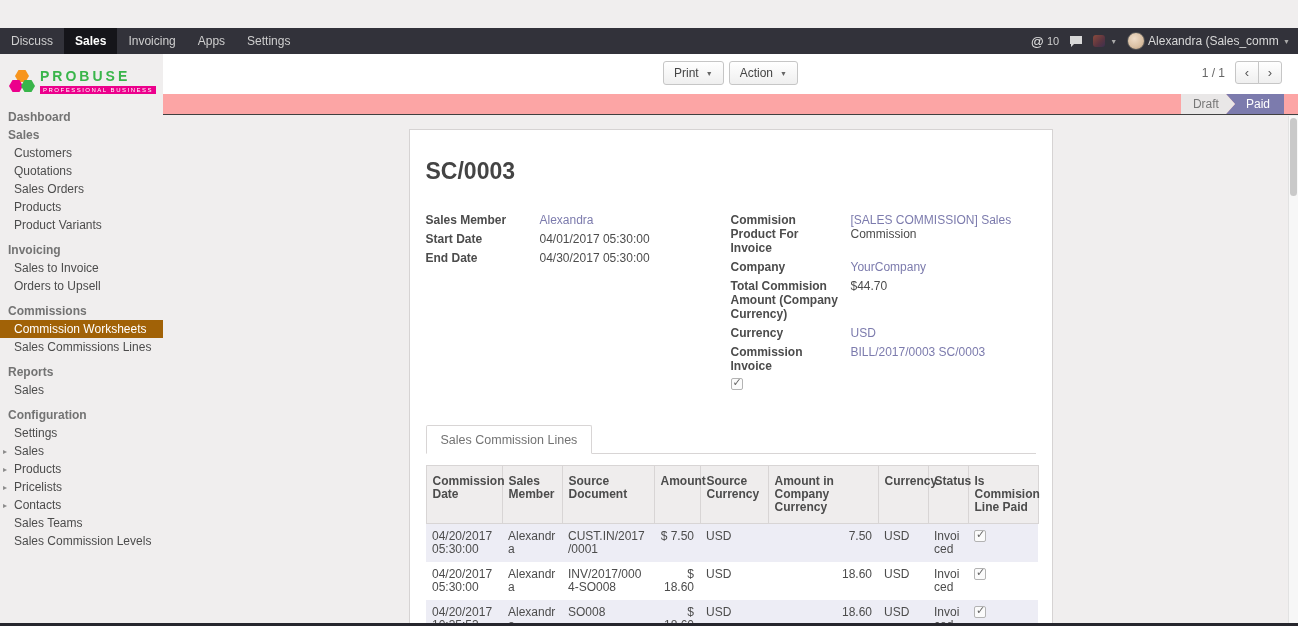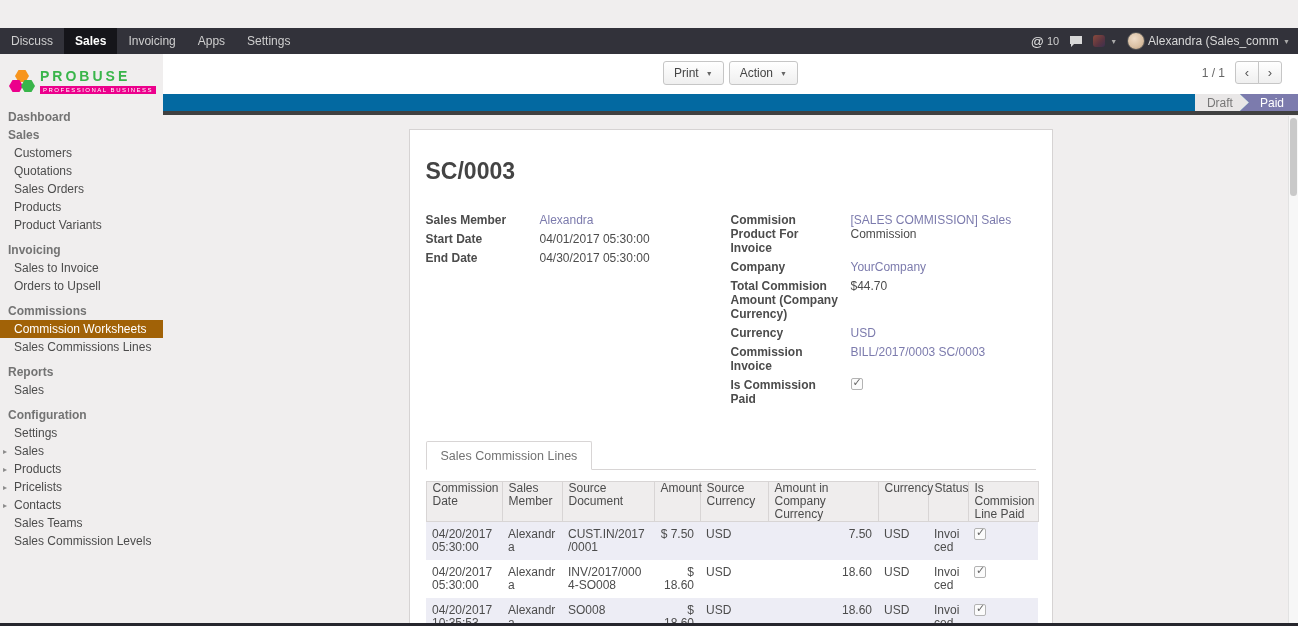--- a/index.html
+++ b/index.html
@@ -49,21 +49,21 @@
   .breadcrumb-current { color: #4c4c4c; margin-left: 4px; }
   .cp-buttons { display: flex; justify-content: center; gap: 5px; position: relative; height: 24px; }
   .btn { background: linear-gradient(#ffffff,#efefef); border: 1px solid #c6c6c6; border-radius: 3px; padding: 3px 10px; font-size: 12px; color: #444; cursor: pointer; display: flex; align-items: center; gap: 5px; }
   .btn .caret-down { color: #666; }
   .pager { position: absolute; right: 0; top: 0; display: flex; align-items: center; gap: 10px; font-size: 12px; color: #666; }
   .pager-buttons { display: flex; }
   .pager-btn { border: 1px solid #c6c6c6; background: linear-gradient(#ffffff,#efefef); width: 24px; height: 23px; display: flex; align-items: center; justify-content: center; font-size: 13px; color: #555; cursor: pointer; }
   .pager-btn.prev { border-radius: 3px 0 0 3px; }
   .pager-btn.next { border-radius: 0 3px 3px 0; margin-left: -1px; }
 
-  .statusbar { height: 21px; background: #0369a1; border-bottom: 4px solid #404040; display: flex; justify-content: flex-end; align-items: stretch; padding-right: 0; }
+  .statusbar { height: 21px; background: #fca5a5; border-bottom: 1px solid #404040; display: flex; justify-content: flex-end; align-items: stretch; padding-right: 14px; }
   .stage { display: flex; align-items: center; font-size: 12px; position: relative; }
   .stage-draft { background: #e9e7e7; color: #777; padding: 0 16px 0 12px; clip-path: polygon(0 0, calc(100% - 9px) 0, 100% 50%, calc(100% - 9px) 100%, 0 100%); margin-right: -9px; z-index: 2; }
   .stage-paid { background: #7c7bad; color: #fff; padding: 0 14px 0 20px; clip-path: polygon(0 0, 100% 0, 100% 100%, 0 100%, 9px 50%); z-index: 1; }
 
   .content { flex: 1; overflow: hidden; padding-top: 14px; }
   .sheet { width: 644px; min-height: 488px; margin: 0 auto; background: #fff; border: 1px solid #d6d3d3; padding: 22px 16px 30px; }
   .sheet-title { font-size: 23px; font-weight: bold; color: #444; margin: 6px 0 28px; }
 
   .oe-groups { display: flex; }
   .oe-group { width: 50%; font-size: 12px; padding-right: 10px; }
@@ -75,21 +75,21 @@
   .value-rest { display: block; color: #4c4c4c; }
 
   .checkbox { display: inline-block; width: 12px; height: 12px; border: 1px solid #b3b3b3; background: #fbfbfb; border-radius: 2px; position: relative; flex-shrink: 0; }
   .checkbox.checked::after { content: "\2713"; position: absolute; top: -3px; left: 1px; font-size: 11px; color: #666; }
 
   .notebook { margin-top: 30px; }
   .tabs { display: flex; border-bottom: 1px solid #d8d5d5; }
   .tab { background: #fff; border: 1px solid #d8d5d5; border-bottom: 1px solid #fff; margin-bottom: -1px; padding: 7px 14px 6px; font-size: 12.5px; color: #737373; cursor: pointer; border-radius: 2px 2px 0 0; }
 
   .lines-table { width: 100%; table-layout: fixed; border-collapse: collapse; margin-top: 11px; font-size: 12px; color: #4c4c4c; }
-  .lines-table th { background: #efeded; border: 1px solid #d8d5d5; font-weight: normal; text-align: left; padding: 0 6px; vertical-align: top; line-height: 13px; }
+  .lines-table th { background: #efeded; border: 1px solid #d8d5d5; font-weight: bold; text-align: left; padding: 9px 6px; vertical-align: top; line-height: 13px; }
   .lines-table td { padding: 6px 6px; vertical-align: top; line-height: 13px; word-wrap: break-word; }
   .lines-table tbody tr.odd { background: #ededf5; }
   .num { text-align: right; }
 
   
   .scrollbar { position: absolute; top: 62px; bottom: 0; right: 0; width: 10px; background: #f7f7f7; border-left: 1px solid #e2e2e2; z-index: 30; }
   .scrollbar-thumb { position: absolute; top: 2px; left: 1px; width: 7px; height: 78px; background: #c9c9c9; border-radius: 4px; cursor: pointer; }
 
   .bottom-edge { position: absolute; left: 0; right: 0; bottom: 0; height: 3px; background: #26262d; z-index: 40; }
 </style>
@@ -267,21 +267,20 @@
             </div>
             <div class="field-row">
               <span class="field-label">Currency</span>
               <a class="field-value link">USD</a>
             </div>
             <div class="field-row">
               <span class="field-label">Commission Invoice</span>
               <a class="field-value link">BILL/2017/0003 SC/0003</a>
             </div>
             <div class="field-row">
-              <span class="field-label">Is Commission Paid</span>
               <span class="checkbox checked"></span>
             </div>
           </div>
         </div>
 
         <div class="notebook">
           <div class="tabs">
             <div class="tab">Sales Commission Lines</div>
           </div>
 

